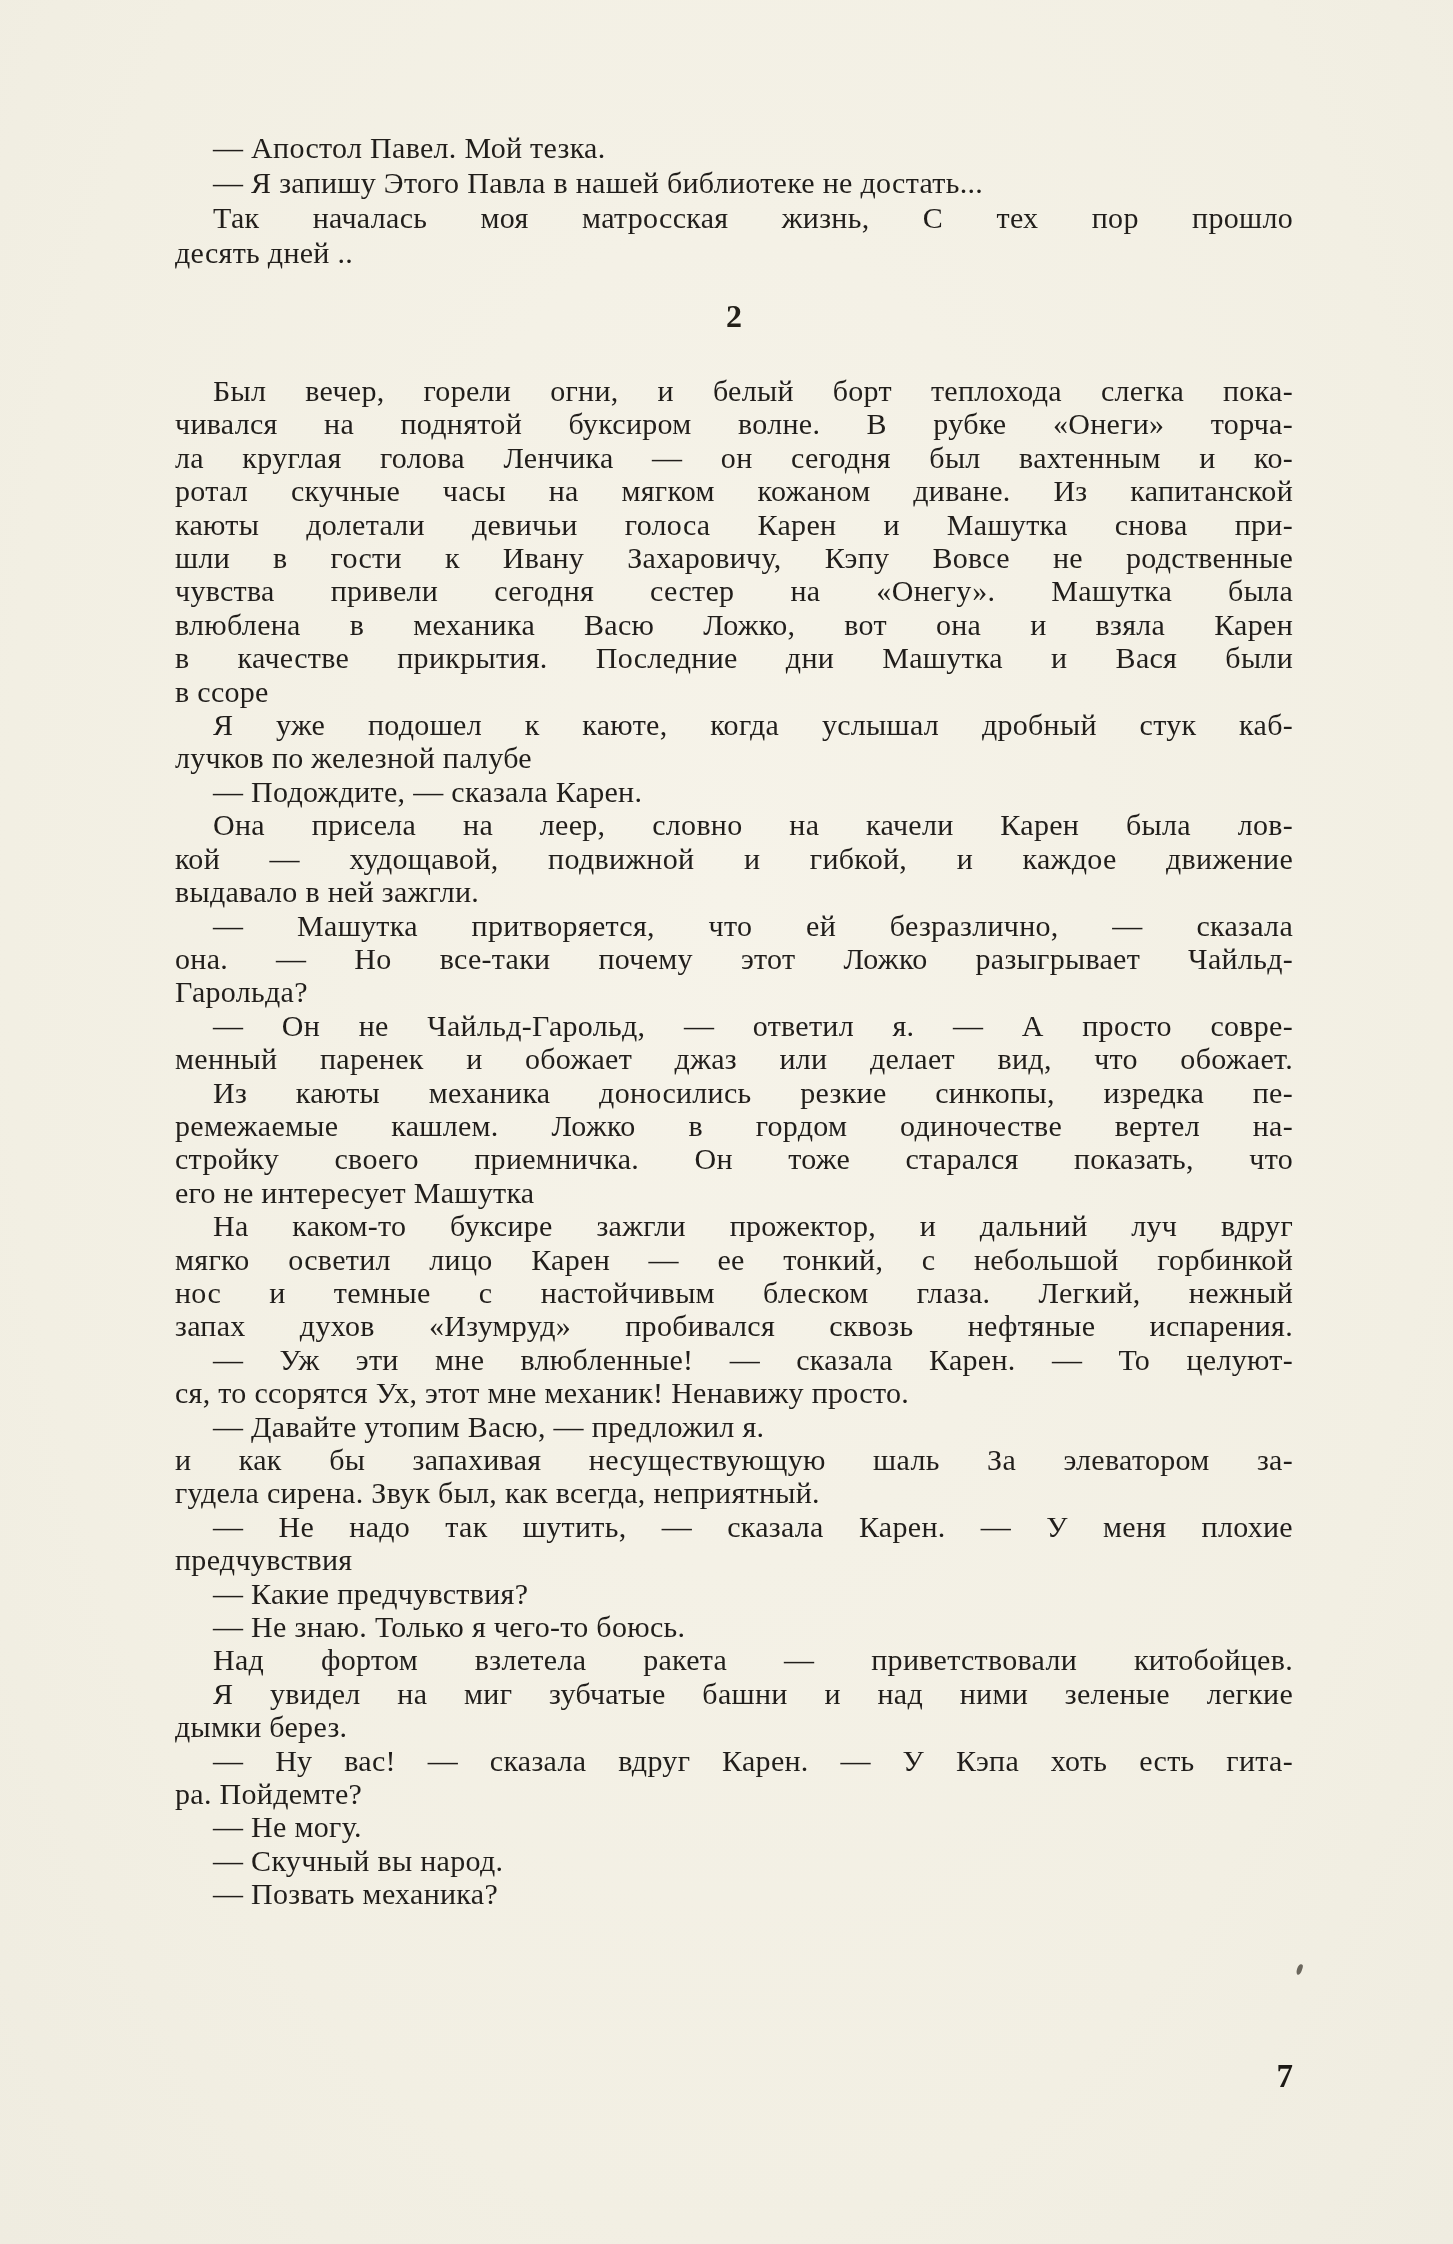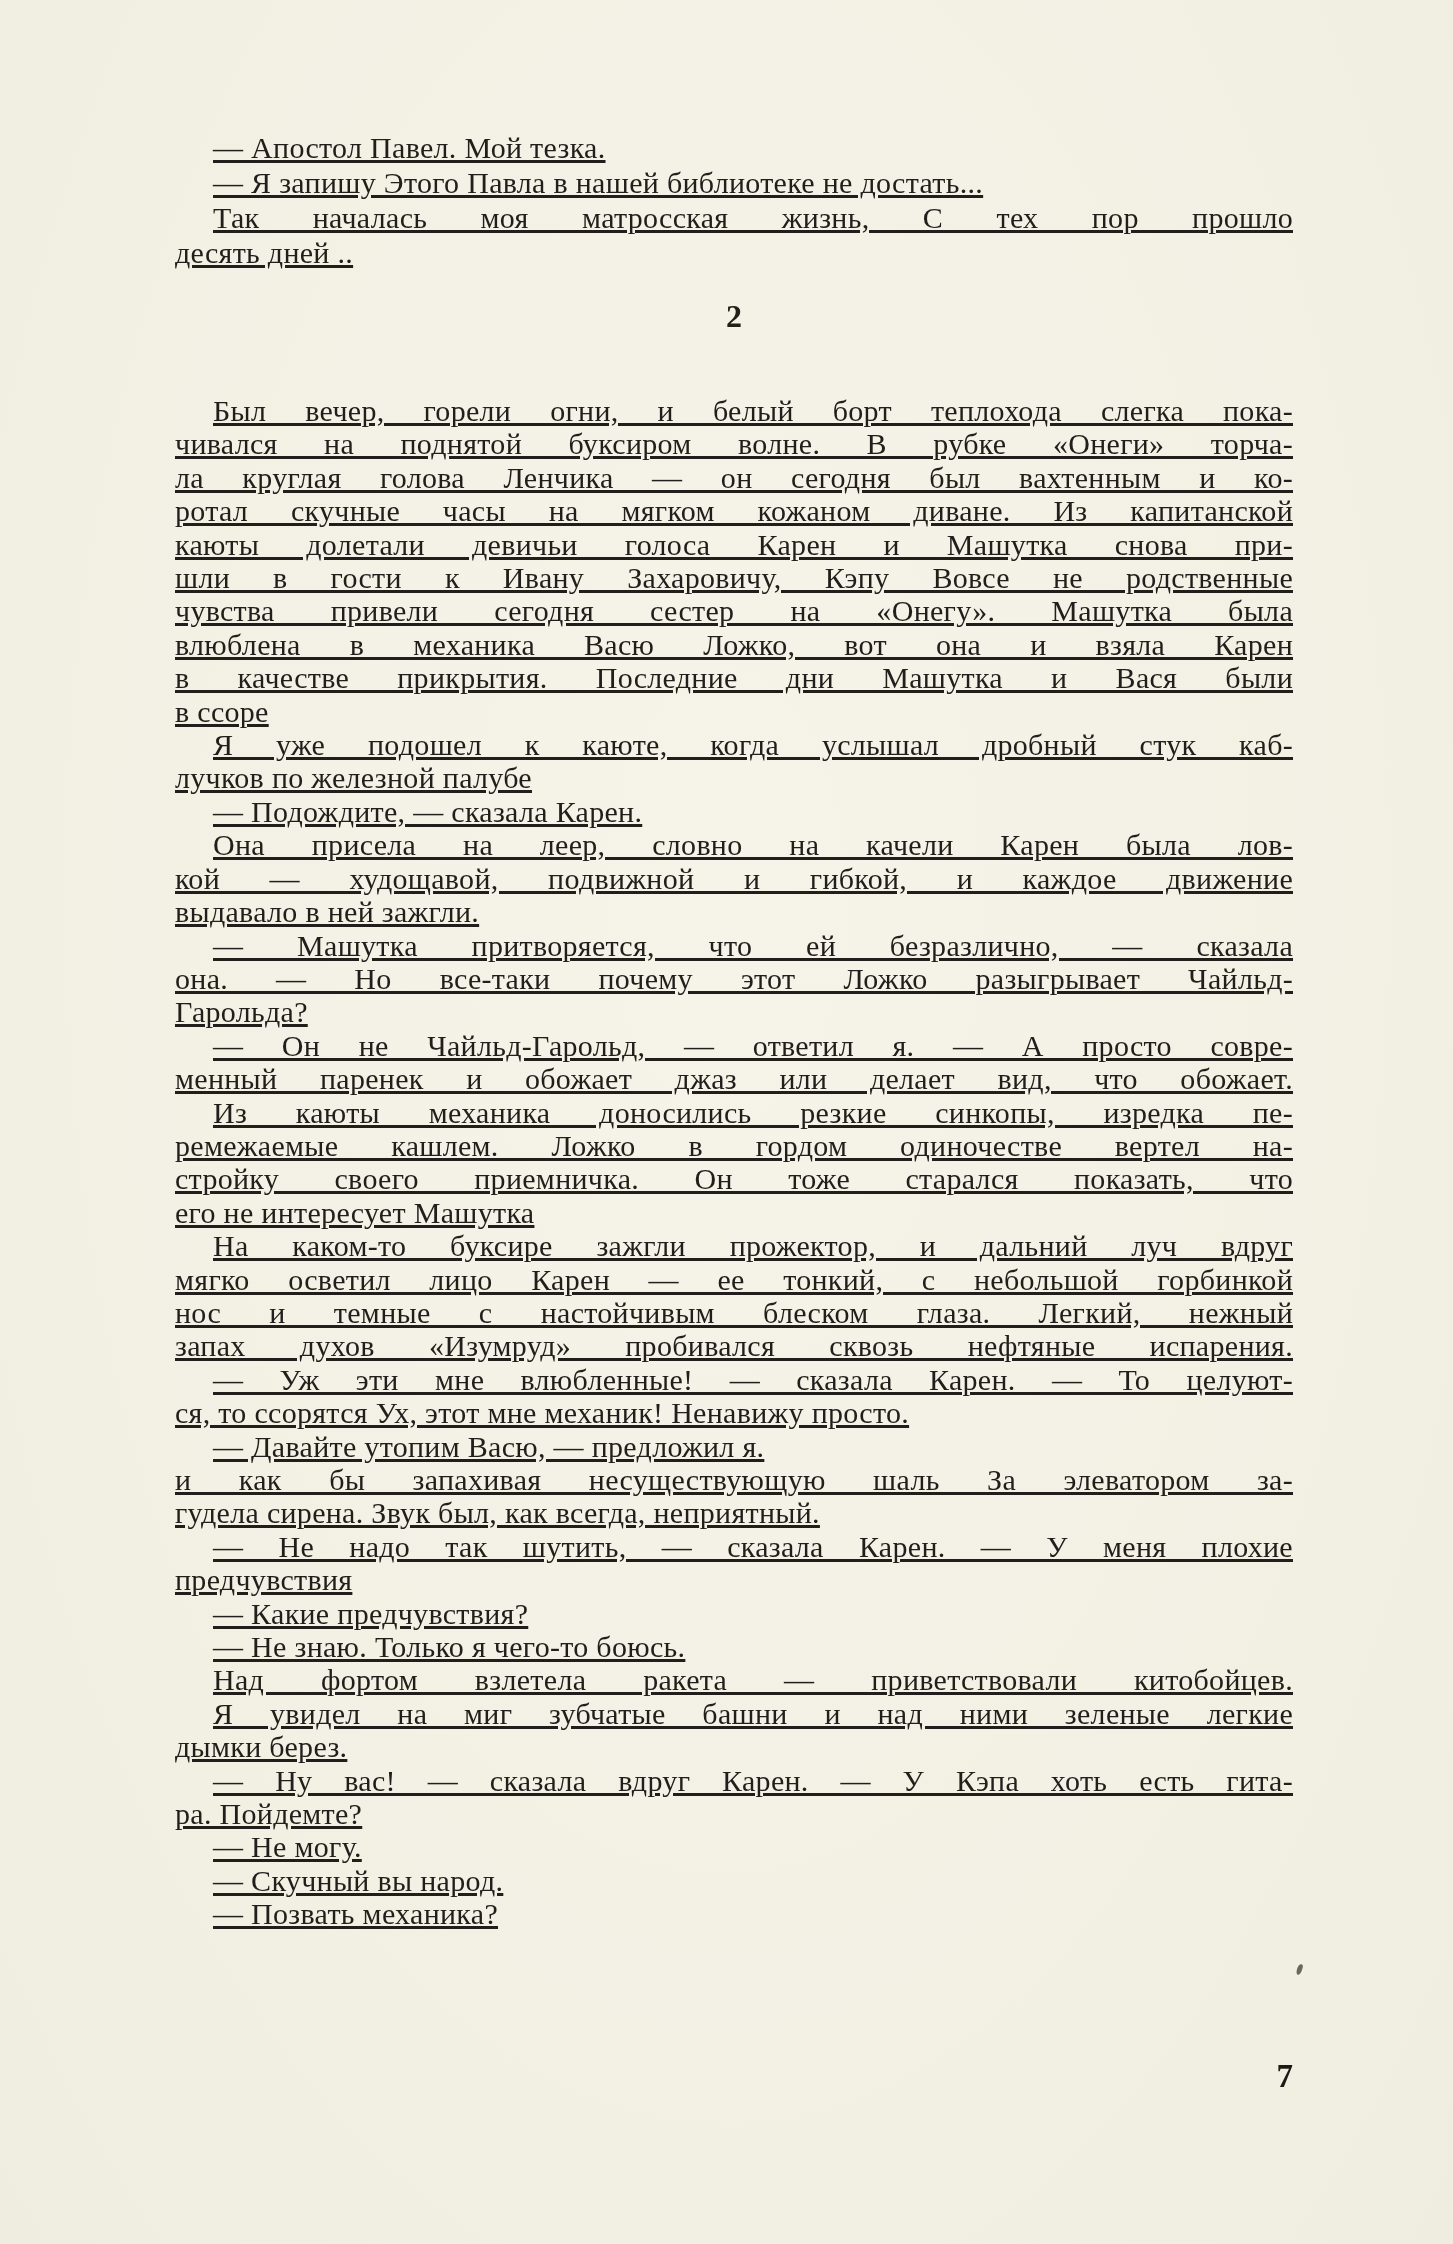--- a/index.html
+++ b/index.html
@@ -14,24 +14,23 @@
     margin: 0 auto;
     background: #f4f1e6;
     background-image: radial-gradient(ellipse at 50% 40%, #f6f3e9 0%, #f2efe3 70%, #efece0 100%);
     color: #211e1b;
     overflow: hidden;
   }
   .textcol {
     position: absolute;
     left: 175px;
     width: 1118px;
-    text-decoration: underline;
   }
   .opening { top: 130px; }
-  .body-text { top: 394px; }
+  .body-text { top: 374px; }
   .line {
     font-size: 30px;
     line-height: 33.4px;
     letter-spacing: 0.3px;
     text-align: left;
     white-space: normal;
   }
   .opening .line { line-height: 35px; }
   .line.ind { text-indent: 38px; }
   .line.jst { text-align: justify; text-align-last: justify; }

